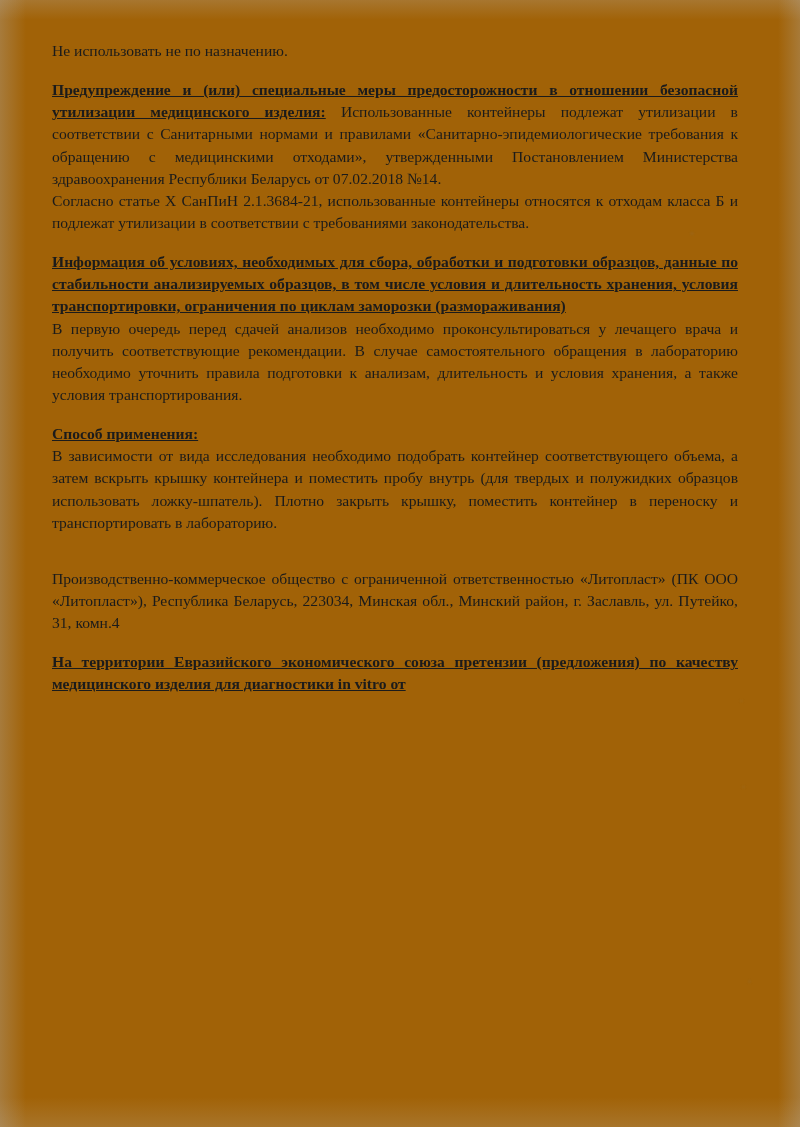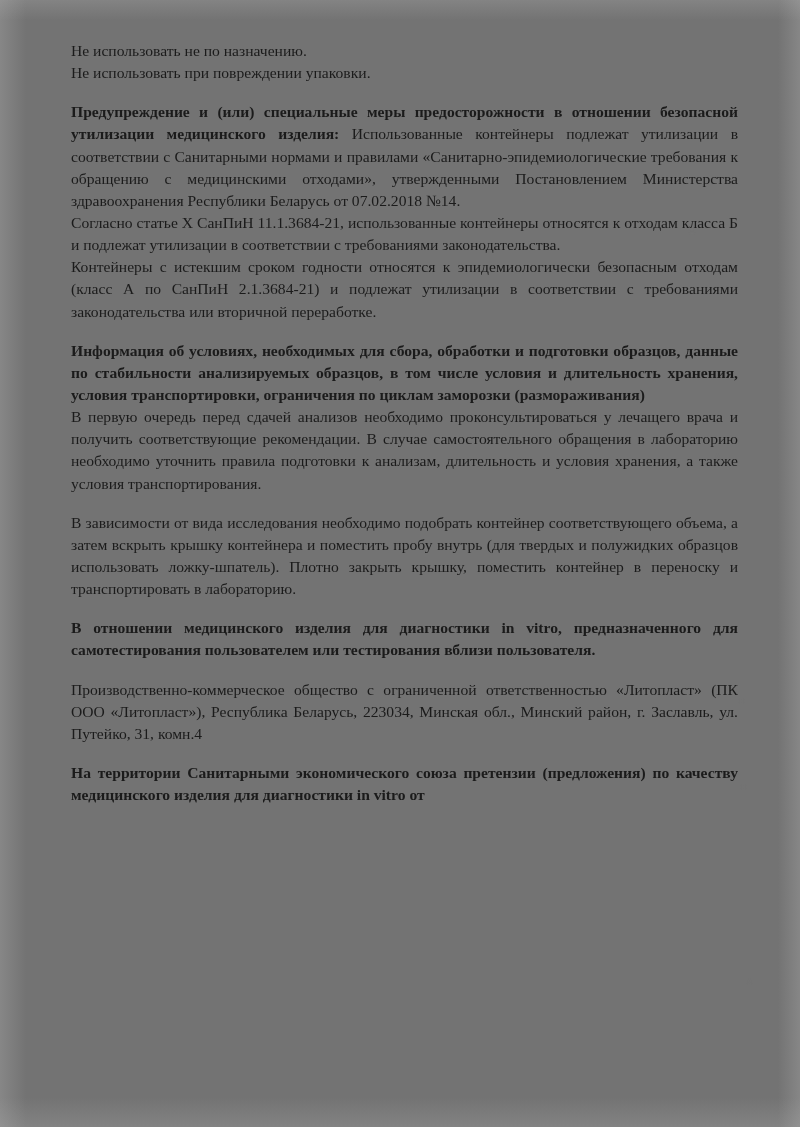--- a/index.html
+++ b/index.html
@@ -12,22 +12,22 @@
     background: #ffffff;
     font-family: "Liberation Serif", "DejaVu Serif", serif;
     color: #1b1b1b;
     overflow: hidden;
   }
   .page {
     position: relative;
     width: 800px;
     height: 1127px;
     box-sizing: border-box;
-    padding: 40px 62px 0 71px;
-    background: #737373;
+    padding: 40px 62px 0 52px;
+    background: #a16207;
   }
   
   .page::before {
     content: "";
     position: absolute;
     top: 0; left: 0; right: 0; bottom: 0;
     pointer-events: none;
     background:
       linear-gradient(to right, rgba(180,180,180,0.30) 0px, rgba(255,255,255,0) 26px),
       linear-gradient(to left, rgba(185,185,185,0.28) 0px, rgba(255,255,255,0) 22px),
@@ -47,20 +47,21 @@
     hyphens: none;
   }
   .blk {
     margin-bottom: 0;
   }
   .gap {
     height: 17px;
   }
   b, .b {
     font-weight: bold;
+    text-decoration: underline;
   }
   .nowrap-left {
     text-align: left;
   }
   .smudge {
     position: absolute;
     z-index: 3;
     pointer-events: none;
     background: rgba(120,120,120,0.13);
     border-radius: 50%;
@@ -74,43 +75,41 @@
 
   <div class="smudge" style="left:690px; top:232px; width:4px; height:3px;"></div>
   <div class="smudge" style="left:716px; top:455px; width:3px; height:3px;"></div>
   <div class="smudge" style="left:740px; top:700px; width:3px; height:2px;"></div>
   <div class="smudge" style="left:742px; top:786px; width:3px; height:2px;"></div>
   <div class="smudge" style="left:748px; top:980px; width:3px; height:3px;"></div>
 
   <div class="doc-body">
 
     <p class="blk nowrap-left">Не использовать не по назначению.</p>
-    <p class="blk nowrap-left">Не использовать при повреждении упаковки.</p>
 
     <div class="gap"></div>
 
     <p class="blk"><b>Предупреждение и (или) специальные меры предосторожности в отношении безопасной утилизации медицинского изделия:</b><span> Использованные контейнеры подлежат утилизации в соответствии с Санитарными нормами и правилами «Санитарно-эпидемиологические требования к обращению с медицинскими отходами», утвержденными Постановлением Министерства здравоохранения Республики Беларусь от 07.02.2018 №14.</span></p>
-    <p class="blk">Согласно статье Х СанПиН 11.1.3684-21, использованные контейнеры относятся к отходам класса Б и подлежат утилизации в соответствии с требованиями законодательства.</p>
-    <p class="blk">Контейнеры с истекшим сроком годности относятся к эпидемиологически безопасным отходам (класс А по СанПиН 2.1.3684-21) и подлежат утилизации в соответствии с требованиями законодательства или вторичной переработке.</p>
+    <p class="blk">Согласно статье Х СанПиН 2.1.3684-21, использованные контейнеры относятся к отходам класса Б и подлежат утилизации в соответствии с требованиями законодательства.</p>
 
     <div class="gap"></div>
 
     <p class="blk"><b>Информация об условиях, необходимых для сбора, обработки и подготовки образцов, данные по стабильности анализируемых образцов, в том числе условия и длительность хранения, условия транспортировки, ограничения по циклам заморозки (размораживания)</b></p>
     <p class="blk">В первую очередь перед сдачей анализов необходимо проконсультироваться у лечащего врача и получить соответствующие рекомендации. В случае самостоятельного обращения в лабораторию необходимо уточнить правила подготовки к анализам, длительность и условия хранения, а также условия транспортирования.</p>
 
     <div class="gap"></div>
 
+    <p class="blk nowrap-left"><b>Способ применения:</b></p>
     <p class="blk">В зависимости от вида исследования необходимо подобрать контейнер соответствующего объема, а затем вскрыть крышку контейнера и поместить пробу внутрь (для твердых и полужидких образцов использовать ложку-шпатель). Плотно закрыть крышку, поместить контейнер в переноску и транспортировать в лабораторию.</p>
 
     <div class="gap"></div>
 
-    <p class="blk"><b>В отношении медицинского изделия для диагностики in vitro, предназначенного для самотестирования пользователем или тестирования вблизи пользователя.</b></p>
 
     <div class="gap"></div>
 
     <p class="blk">Производственно-коммерческое общество с ограниченной ответственностью «Литопласт» (ПК ООО «Литопласт»), Республика Беларусь, 223034, Минская обл., Минский район,  г. Заславль, ул. Путейко, 31, комн.4</p>
 
     <div class="gap"></div>
 
-    <p class="blk"><b>На территории Санитарными экономического союза претензии (предложения) по качеству медицинского изделия для диагностики in vitro от</b></p>
+    <p class="blk"><b>На территории Евразийского экономического союза претензии (предложения) по качеству медицинского изделия для диагностики in vitro от</b></p>
 
   </div>
 </div>
 
 </body></html>

